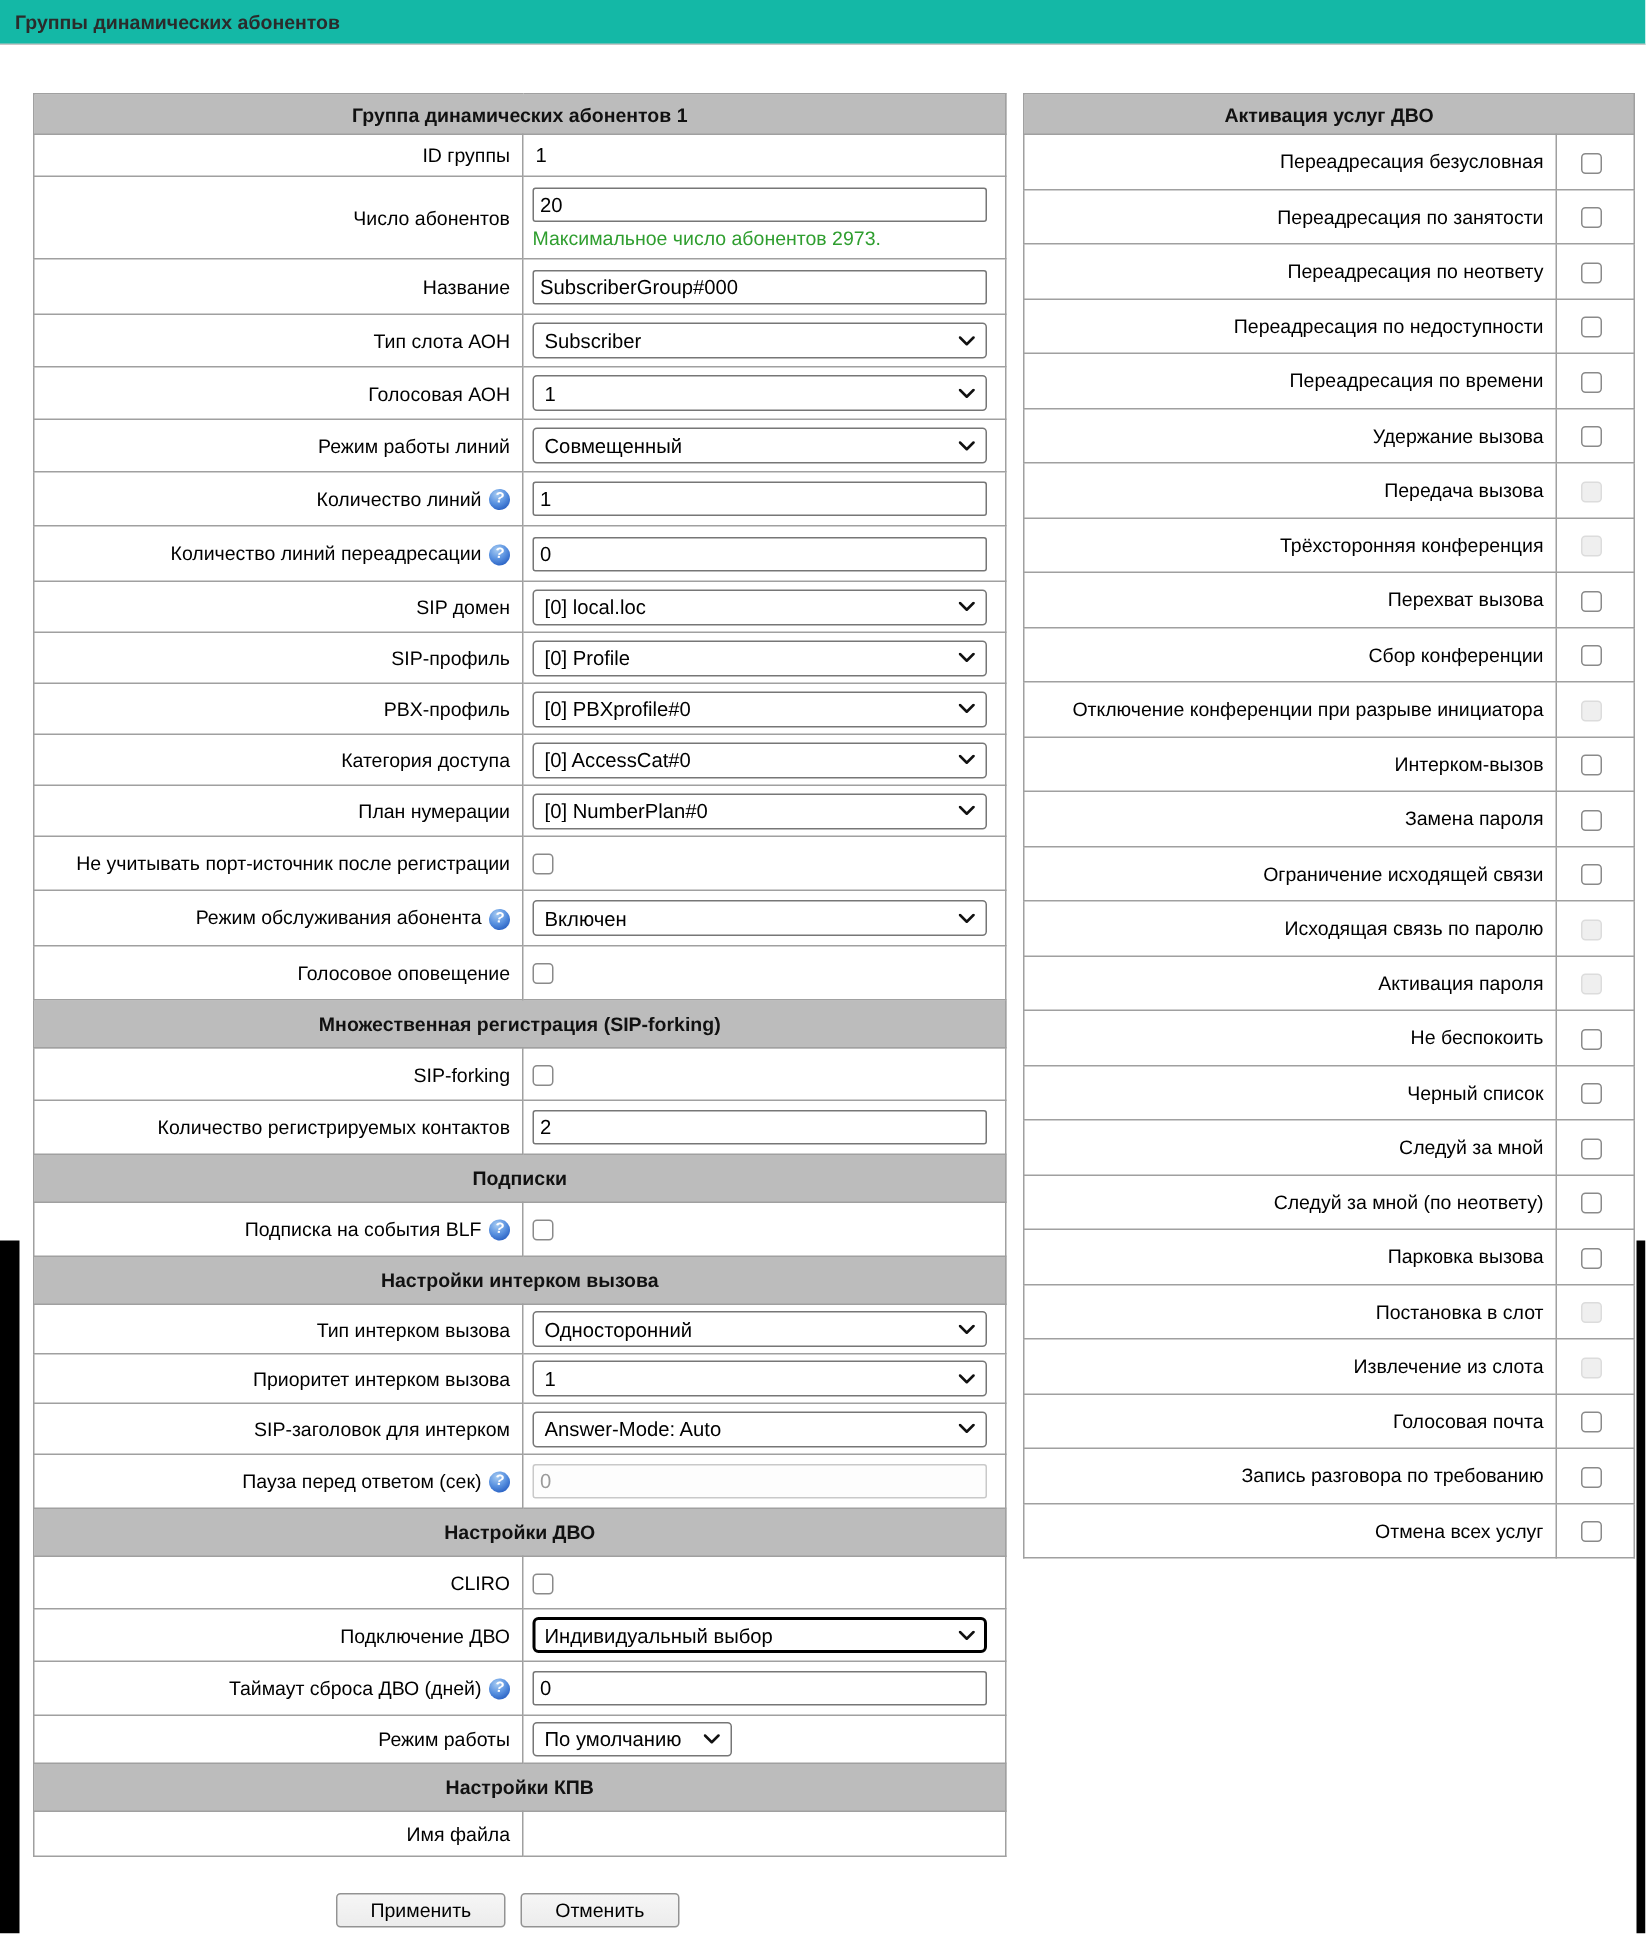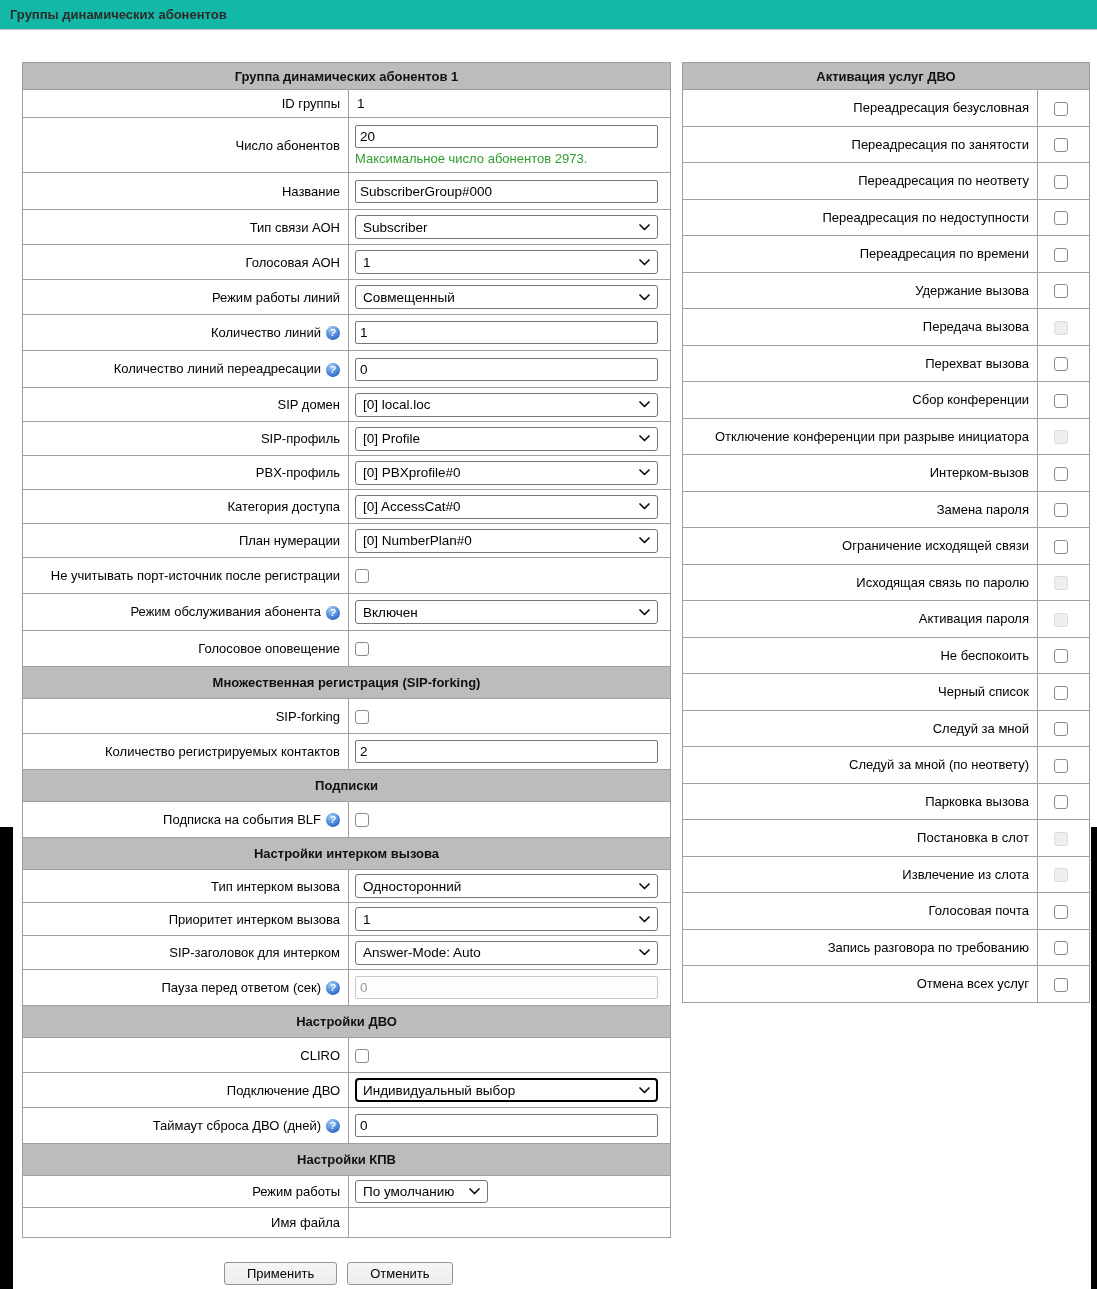--- a/index.html
+++ b/index.html
@@ -102,21 +102,21 @@
             <div class="helper">Максимальное число абонентов 2973.</div>
           </td>
         </tr>
         <tr>
           <td class="lbl-cell" style="height: 37px;"><span class="lbl-text">Название</span></td>
           <td class="ctl-cell">
             <input type="text" class="txt" value="SubscriberGroup#000" style="">
           </td>
         </tr>
         <tr>
-          <td class="lbl-cell"><span class="lbl-text">Тип связи АОН</span></td>
+          <td class="lbl-cell"><span class="lbl-text">Тип слота АОН</span></td>
           <td class="ctl-cell">
             <div class="sel">
               <span class="sel-text">Subscriber</span>
               <svg class="chev" width="11" height="7" viewBox="0 0 11 7">
                 <path d="M1 1 L5.5 5.5 L10 1" fill="none" stroke="#111" stroke-width="1.7" stroke-linecap="round" stroke-linejoin="round"></path>
               </svg>
             </div>
           </td>
         </tr>
         <tr>
@@ -307,32 +307,32 @@
             </div>
           </td>
         </tr>
         <tr>
           <td class="lbl-cell" style="height: 36px;"><span class="lbl-text">Таймаут сброса ДВО (дней)</span><span class="help">?</span></td>
           <td class="ctl-cell">
             <input type="text" class="txt" value="0" style="">
           </td>
         </tr>
         <tr>
-          <td class="section-cell" colspan="2">Настройки КПВ</td>
-        </tr>
-        <tr>
           <td class="lbl-cell" style="height: 31px;"><span class="lbl-text">Режим работы</span></td>
           <td class="ctl-cell">
             <div class="sel small">
               <span class="sel-text">По умолчанию</span>
               <svg class="chev" width="11" height="7" viewBox="0 0 11 7">
                 <path d="M1 1 L5.5 5.5 L10 1" fill="none" stroke="#111" stroke-width="1.7" stroke-linecap="round" stroke-linejoin="round"></path>
               </svg>
             </div>
           </td>
+        </tr>
+        <tr>
+          <td class="section-cell" colspan="2">Настройки КПВ</td>
         </tr>
         <tr>
           <td class="lbl-cell" style="height: 30px;"><span class="lbl-text">Имя файла</span></td>
           <td class="ctl-cell"><span class="static-val"></span></td>
         </tr>
       </tbody>
   </table>
 </div>
 
 <div id="dvo-panel" class="panel">
@@ -367,20 +367,24 @@
         </tr>
         <tr>
           <td class="dvo-lbl" style="height: 36.5px;"><span class="lbl-text">Удержание вызова</span></td>
           <td class="dvo-cb-cell"><span class="cb"></span></td>
         </tr>
         <tr>
           <td class="dvo-lbl" style="height: 36.5px;"><span class="lbl-text">Передача вызова</span></td>
           <td class="dvo-cb-cell"><span class="cb disabled"></span></td>
         </tr>
         <tr>
+          <td class="dvo-lbl" style="height: 36.5px;"><span class="lbl-text">Трёхсторонняя конференция</span></td>
+          <td class="dvo-cb-cell"><span class="cb disabled"></span></td>
+        </tr>
+        <tr>
           <td class="dvo-lbl" style="height: 36.5px;"><span class="lbl-text">Перехват вызова</span></td>
           <td class="dvo-cb-cell"><span class="cb"></span></td>
         </tr>
         <tr>
           <td class="dvo-lbl" style="height: 36.5px;"><span class="lbl-text">Сбор конференции</span></td>
           <td class="dvo-cb-cell"><span class="cb"></span></td>
         </tr>
         <tr>
           <td class="dvo-lbl" style="height: 36.5px;"><span class="lbl-text">Отключение конференции при разрыве инициатора</span></td>
           <td class="dvo-cb-cell"><span class="cb disabled"></span></td>

